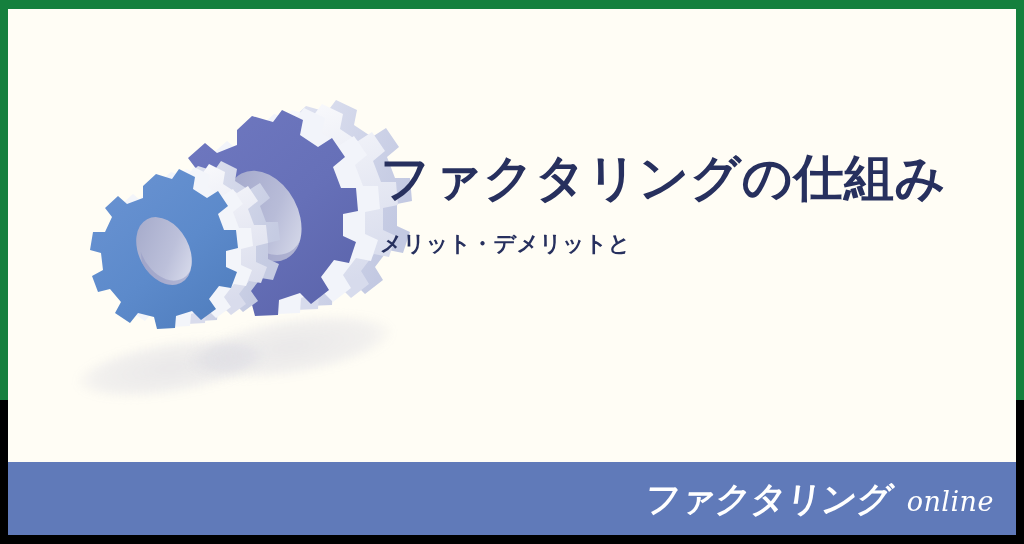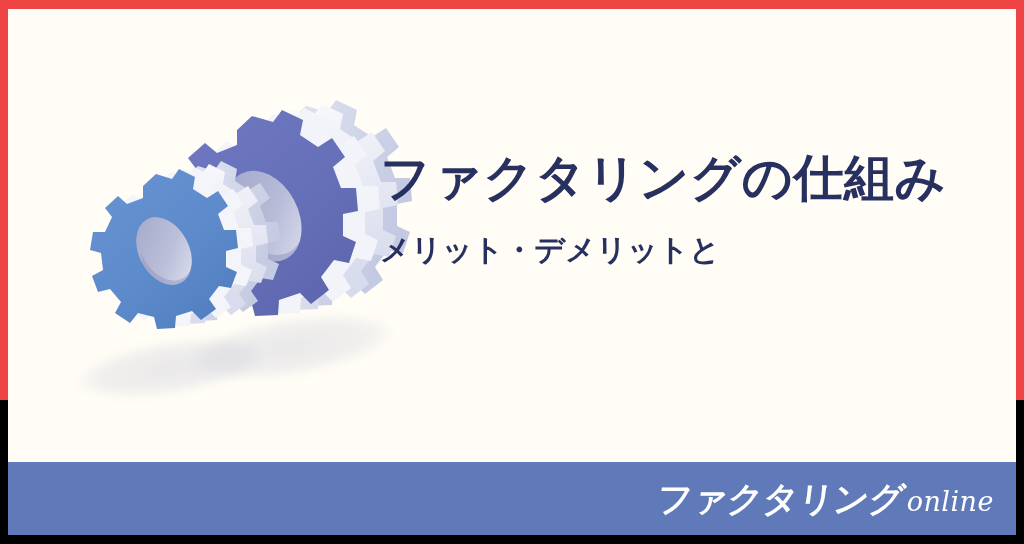--- a/index.html
+++ b/index.html
@@ -12,21 +12,21 @@
     height: 544px;
     overflow: hidden;
     font-family: "Liberation Sans", sans-serif;
   }
 
   
   .banner-frame {
     position: relative;
     width: 1024px;
     height: 400px;
-    background: #ef4444;
+    background: #15803d;
     box-sizing: border-box;
   }
 
   
   .banner-canvas {
     position: absolute;
     left: 8px;
     top: 9px;
     width: 1008px;
     height: 526px;
@@ -84,21 +84,21 @@
     font-size: 50px;
     line-height: 1.18;
     letter-spacing: 0.5px;
     white-space: nowrap;
   }
   .subheadline {
     margin: 18px 0 5px 0;
     color: #27305e;
     font-family: "DejaVu Sans", "Liberation Sans", sans-serif;
     font-weight: bold;
-    font-size: 30px;
+    font-size: 22px;
     line-height: 1.62;
     letter-spacing: 0.3px;
     white-space: nowrap;
   }
   .subheadline .sub-line { display: block; }
 
   
   .footer-bar {
     position: absolute;
     left: 0;
@@ -123,21 +123,21 @@
     font-size: 35px;
     letter-spacing: -0.5px;
     transform: skewX(-8deg);
     display: inline-block;
   }
   .brand-en {
     color: #ffffff;
     font-family: "DejaVu Serif", "Liberation Serif", serif;
     font-style: italic;
     font-size: 27px;
-    margin-left: 2px;
+    margin-left: 14px;
     letter-spacing: 0.5px;
     display: inline-block;
   }
 </style>
 </head>
 <body>
 
 <div class="banner-frame">
   <div class="banner-canvas">
 

